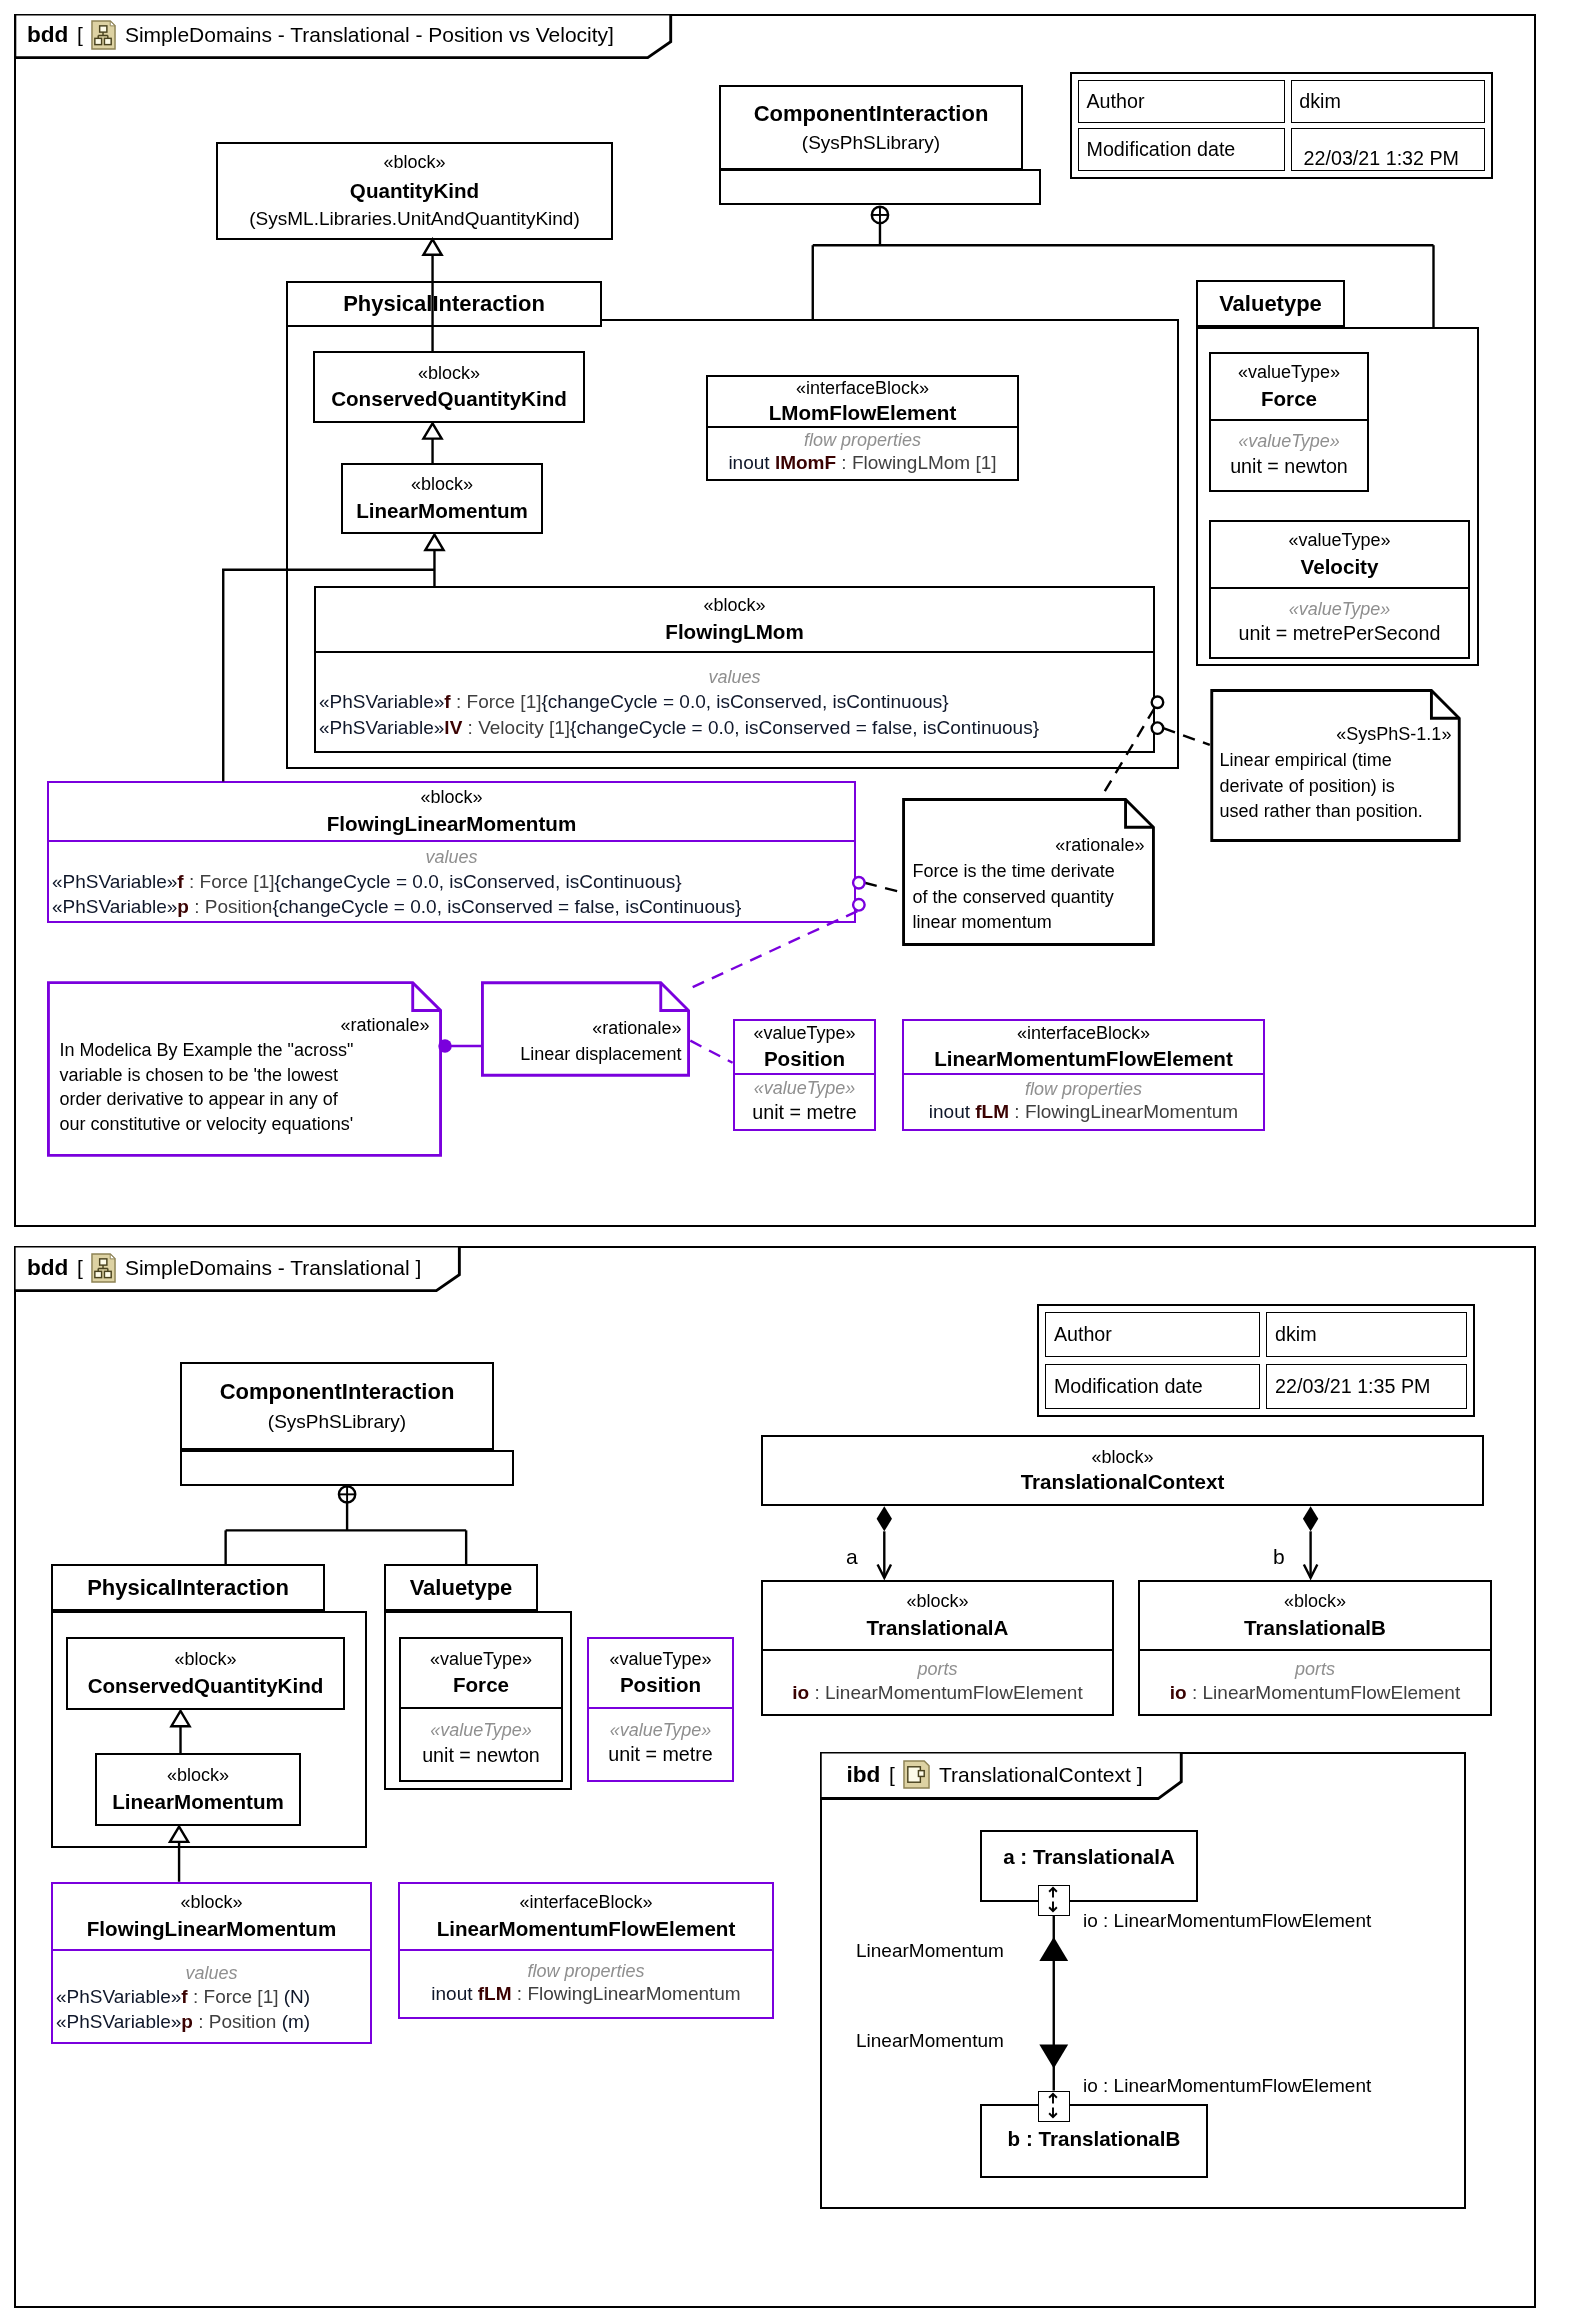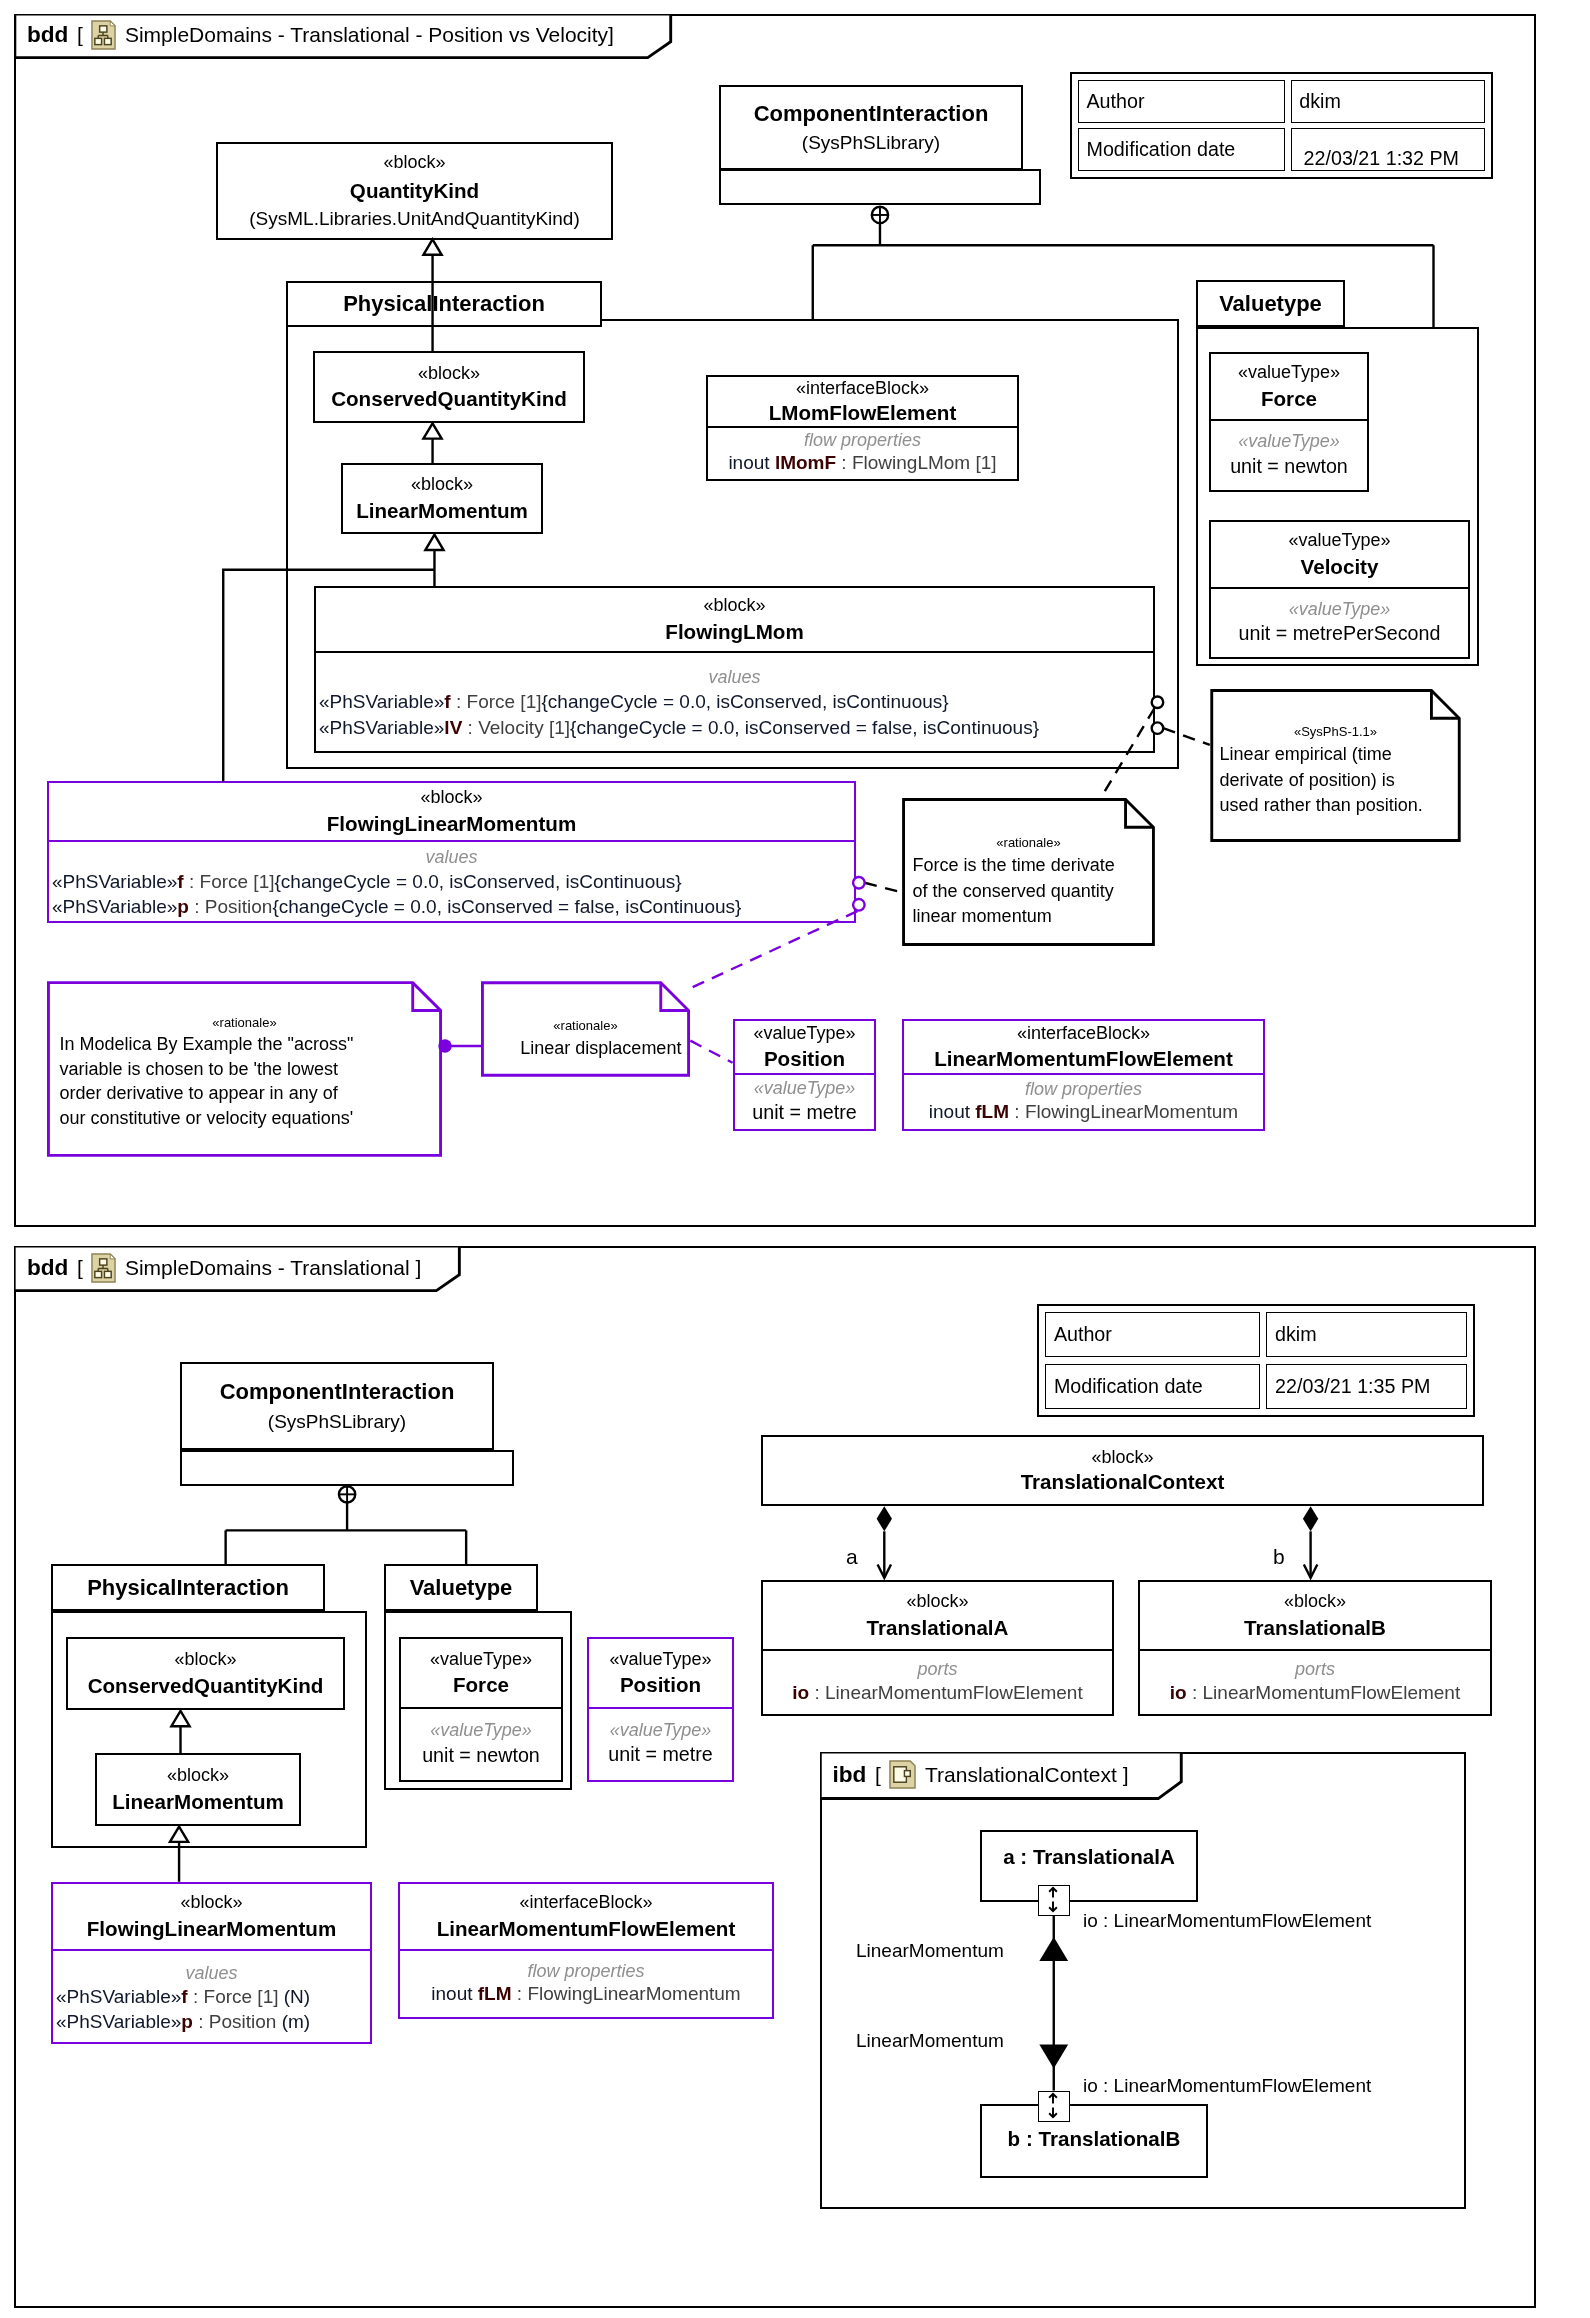--- a/index.html
+++ b/index.html
@@ -21,21 +21,21 @@
   .row{font-size:19px;padding-left:3px;white-space:nowrap}
   .rowC{font-size:19px;text-align:center;white-space:nowrap}
   .sgray{color:#0f172a}
   .pname{color:#3a0202;font-weight:bold}
   .ptype{color:#3f3f3f}
   .pkg-title{position:absolute;background:#fff;border:2.4px solid #000;display:flex;align-items:center;justify-content:center;font-weight:bold;font-size:22px}
   .pkg-body{position:absolute;background:#fff;border:2.4px solid #000}
   .tabtxt{position:absolute;display:flex;align-items:center;gap:8.6px;padding-left:12.5px;font-size:21px;white-space:nowrap}
   .tabtxt b{font-size:22.6px}
   .notec{position:absolute;display:flex;flex-direction:column;gap:4.8px}
-  .notec .nst{font-size:13px;text-align:center;white-space:nowrap}
+  .notec .nst{font-size:18px;text-align:right;white-space:nowrap}
   .notec .nln{font-size:18px;white-space:nowrap}
   .lbl{position:absolute;font-size:19px;white-space:nowrap}
   .port{position:absolute;background:#fff;border:1.9px solid #000}
   svg.ov{position:absolute;left:0;top:0;pointer-events:none}
 </style>
 </head>
 <body>
 
 <div class="frame" style="left:14.4px;top:14.4px;width:1522px;height:1213px"></div>
 
@@ -389,21 +389,21 @@
     <div class="glbl">flow properties</div>
     <div class="rowC"><span class="sgray">inout </span><span class="pname">fLM</span><span class="ptype"> : FlowingLinearMomentum</span></div>
   </div>
 </div>
 
 <div class="frame" style="left:820px;top:1752px;width:646px;height:457px;border-width:2.4px"></div>
 <div class="abs" style="left:820px;top:1752px;width:363px;height:48px">
   <svg class="abs" style="left:0;top:0" width="363" height="48" viewBox="0 0 755 100">
     <polygon points="0,0 752,0 752,62 704,97 0,97" fill="#fff" stroke="#000" stroke-width="6"></polygon>
   </svg>
-  <div class="tabtxt" style="left:0;top:0;width:363px;height:45px">
+  <div class="tabtxt" style="left:14px;top:0;width:363px;height:45px">
     <b>ibd</b>
     <span>[</span>
     <svg width="27" height="29" viewBox="0 0 56 60">
       <polygon points="2,2 44,2 54,12 54,58 2,58" fill="#ddd2a3" stroke="#8d8254" stroke-width="3"></polygon>
       <rect x="10" y="14" width="26" height="32" fill="#fdfbe8" stroke="#4a431f" stroke-width="3"></rect>
       <rect x="32" y="22" width="12" height="12" fill="#fdfbe8" stroke="#4a431f" stroke-width="3"></rect>
     </svg>
     <span>TranslationalContext ]</span>
   </div>
 </div>

